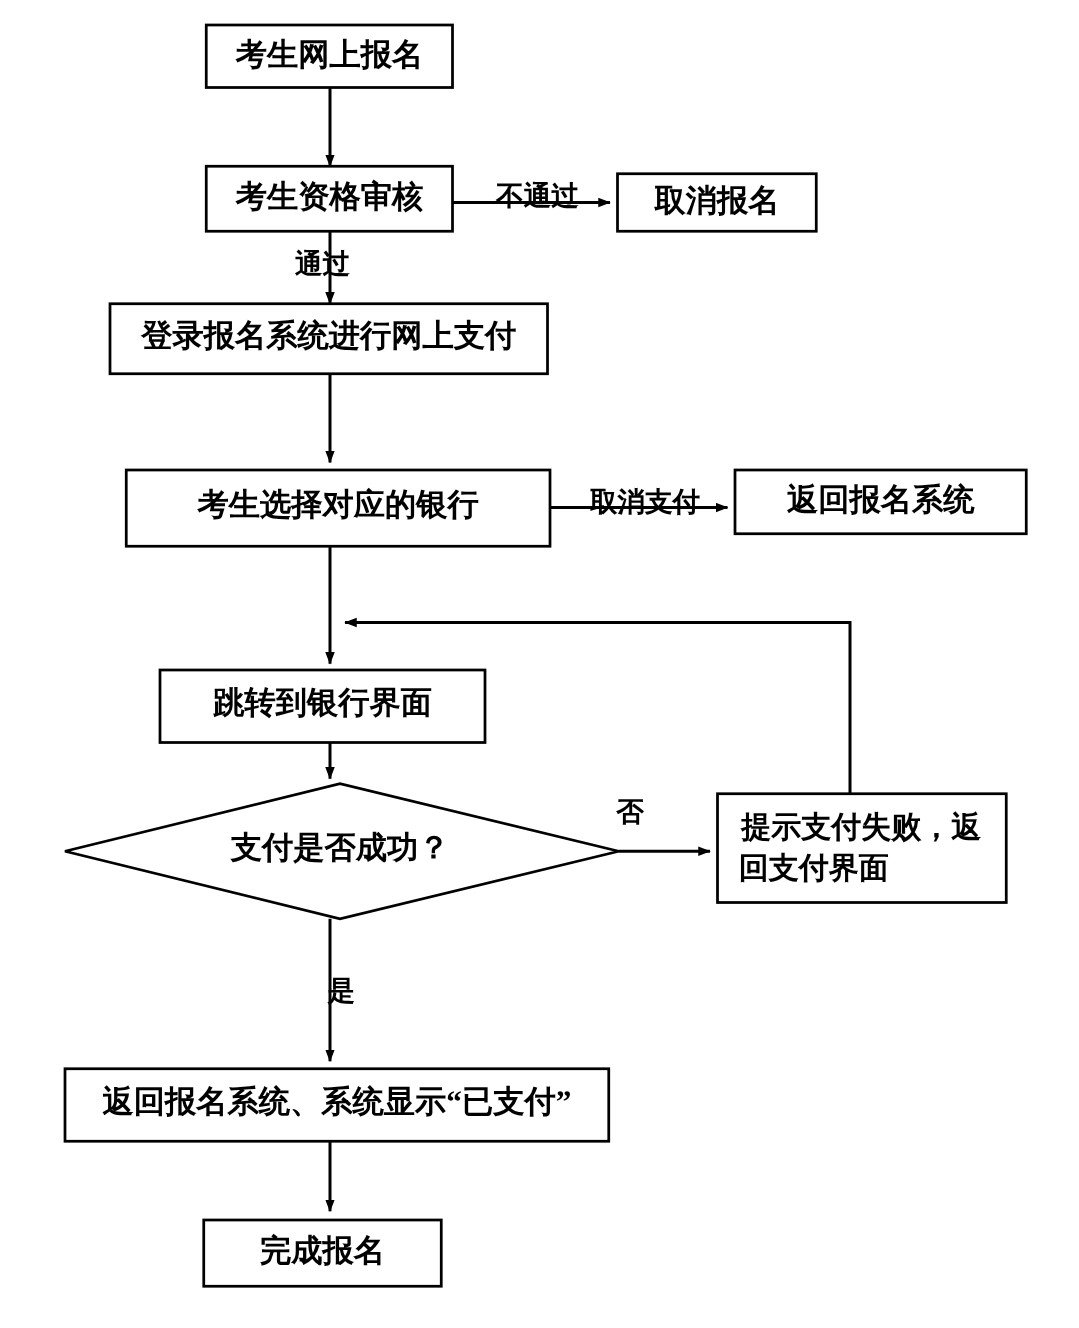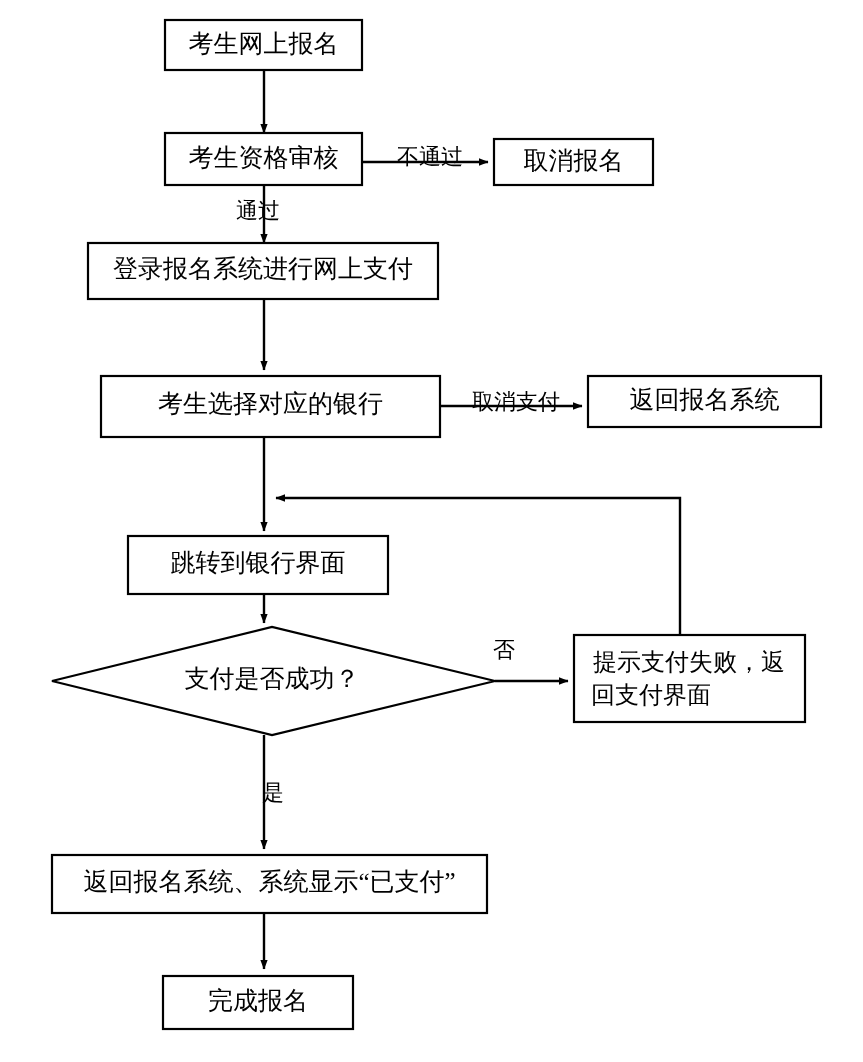--- a/index.html
+++ b/index.html
@@ -11,20 +11,21 @@
     width: 863px;
     height: 1062px;
     font-family: "Liberation Serif", "DejaVu Serif", serif;
     overflow: hidden;
   }
   #flowchart-root {
     position: relative;
     width: 863px;
     height: 1062px;
     background: #ffffff;
+    font-weight: bold;
   }
   svg#flow-svg {
     position: absolute;
     top: 0;
     left: 0;
     width: 863px;
     height: 1062px;
     display: block;
   }
   .node-box {

